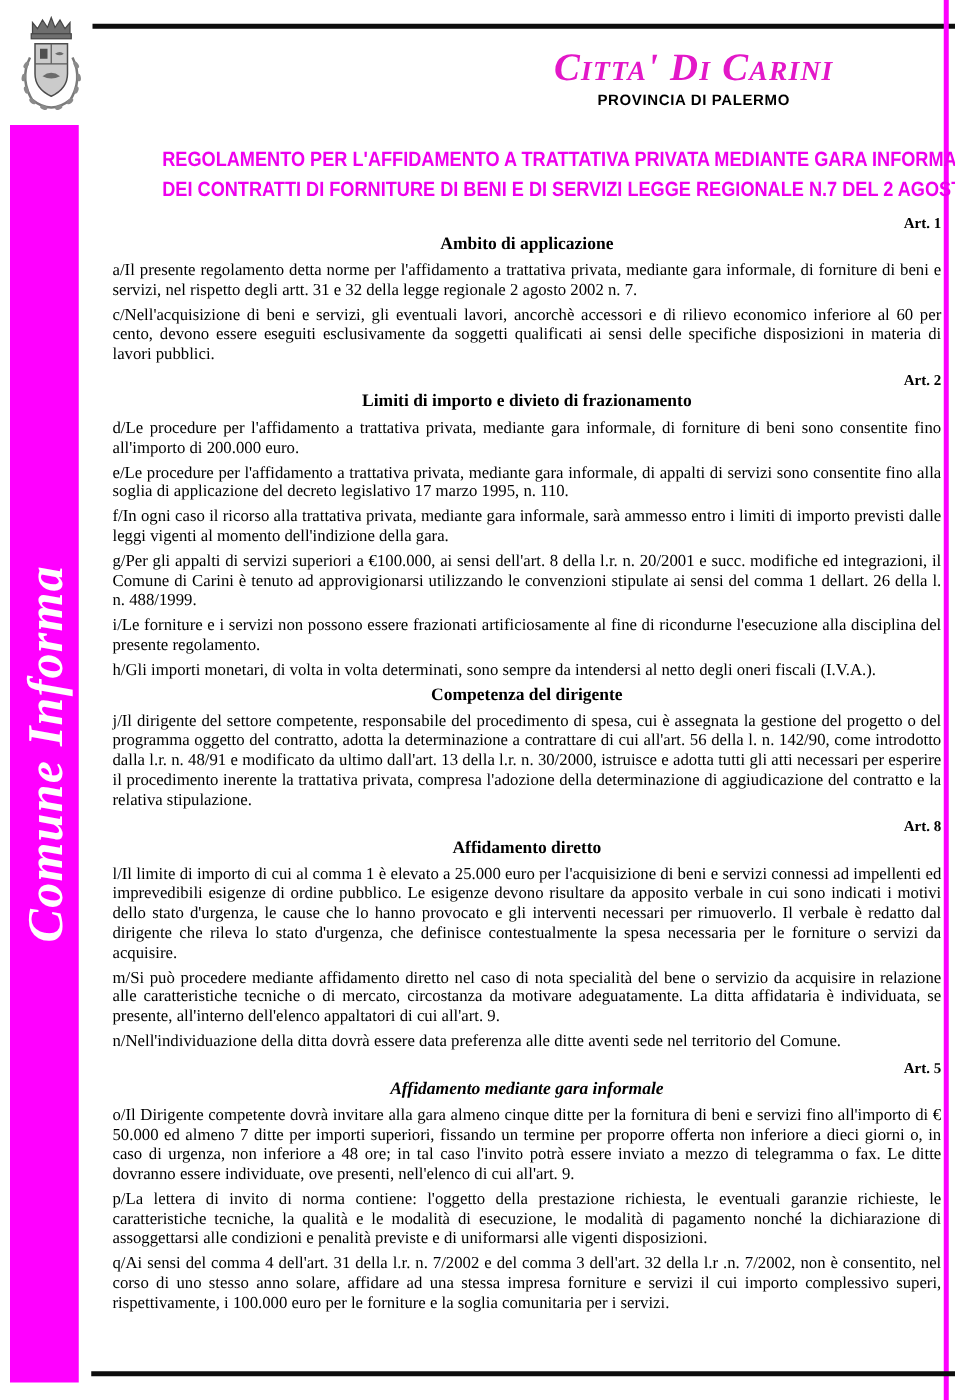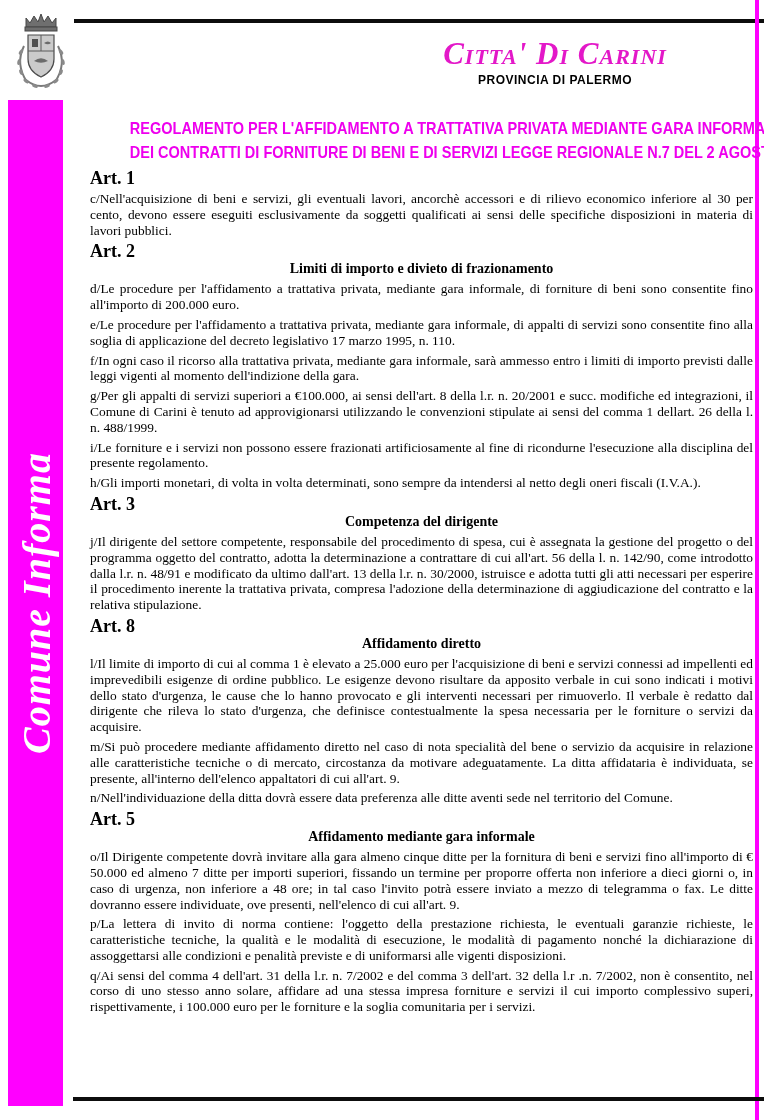--- a/index.html
+++ b/index.html
@@ -39,26 +39,26 @@
   }
   
   .content{position:absolute;left:90px;top:110px;width:663px;}
   .doc-title{margin:6px 0 6px;text-align:center;}
   .doc-title span{
     display:block;font-family:"Liberation Sans", sans-serif;font-weight:bold;
     font-size:16.5px;line-height:24px;color:var(--title);
     transform:scaleX(.88);transform-origin:50% 50%;white-space:nowrap;
   }
   .article .art-num{
-    margin:5px 0 0;font-size:18px;font-weight:bold;text-align:left;line-height:17px;
+    margin:5px 0 0;font-size:12px;font-weight:bold;text-align:right;line-height:17px;
   }
   .article .art-sub{
     margin:0 0 3px;font-size:14px;font-weight:bold;text-align:center;line-height:17px;
   }
-  .article .art-sub.italic{}
+  .article .art-sub.italic{font-style:italic;}
   .para{
     margin:4px 0;font-size:13.4px;line-height:15.8px;text-align:justify;
   }
   h1,h2,h3{font-family:"Liberation Serif", serif;}
 </style>
 </head>
 <body>
 
 <div class="page">
 
@@ -109,40 +109,41 @@
   </div>
 
   <div class="content">
     <h1 class="doc-title">
       <span>REGOLAMENTO PER L'AFFIDAMENTO A TRATTATIVA PRIVATA MEDIANTE GARA INFORMALE</span>
       <span>DEI CONTRATTI DI FORNITURE DI BENI E DI SERVIZI  LEGGE REGIONALE N.7  DEL 2 AGOSTO 2002</span>
     </h1>
     <div id="articles">
   <section class="article">
     <h2 class="art-num">Art. 1</h2>
+    <h3 class="art-sub">Ambito di applicazione</h3>
     <div class="paras">
-            <p class="para">c/Nell'acquisizione di beni e servizi, gli eventuali lavori, ancorchè accessori e di rilievo economico inferiore al 30 per cento, devono essere eseguiti esclusivamente da soggetti qualificati ai sensi delle specifiche disposizioni in materia di lavori pubblici.</p>
+            <p class="para">a/Il presente regolamento detta norme per l'affidamento a trattativa privata, mediante gara informale, di forniture di beni e servizi, nel rispetto degli artt. 31 e 32 della legge regionale 2 agosto 2002 n. 7.</p>
+            <p class="para">c/Nell'acquisizione di beni e servizi, gli eventuali lavori, ancorchè accessori e di rilievo economico inferiore al 60 per cento, devono essere eseguiti esclusivamente da soggetti qualificati ai sensi delle specifiche disposizioni in materia di lavori pubblici.</p>
           </div>
   </section>
 
   <section class="article">
     <h2 class="art-num">Art. 2</h2>
     <h3 class="art-sub">Limiti di importo e divieto di frazionamento</h3>
     <div class="paras">
             <p class="para">d/Le procedure per l'affidamento a trattativa privata, mediante gara informale, di forniture di beni sono consentite fino all'importo di 200.000 euro.</p>
             <p class="para">e/Le procedure per l'affidamento a trattativa privata, mediante gara informale, di appalti di servizi sono consentite fino alla soglia di applicazione del decreto legislativo 17 marzo 1995, n. 110.</p>
             <p class="para">f/In ogni caso il ricorso alla trattativa privata, mediante gara informale, sarà ammesso entro i limiti di importo previsti dalle leggi vigenti al momento dell'indizione della gara.</p>
             <p class="para">g/Per gli appalti di servizi superiori a €100.000, ai sensi dell'art. 8 della l.r. n. 20/2001 e succ. modifiche ed integrazioni, il Comune di Carini è tenuto ad approvigionarsi utilizzando le convenzioni stipulate ai sensi del comma 1 dellart. 26 della l. n. 488/1999.</p>
             <p class="para">i/Le forniture e i servizi non possono essere frazionati artificiosamente al fine di ricondurne l'esecuzione alla disciplina del presente regolamento.</p>
             <p class="para">h/Gli importi monetari, di volta in volta determinati, sono sempre da intendersi al netto degli oneri fiscali (I.V.A.).</p>
           </div>
   </section>
 
   <section class="article">
-    <h2 class="art-num">Art. 3</h2>
     <h3 class="art-sub">Competenza del dirigente</h3>
     <div class="paras">
             <p class="para">j/Il dirigente del settore competente, responsabile del procedimento di spesa, cui è assegnata la gestione del progetto o del programma oggetto del contratto, adotta la determinazione a contrattare di cui all'art. 56 della l. n. 142/90, come introdotto dalla l.r. n. 48/91 e modificato da ultimo dall'art. 13 della l.r. n. 30/2000, istruisce e adotta tutti gli atti necessari per esperire il procedimento inerente la trattativa privata, compresa l'adozione della determinazione di aggiudicazione del contratto e la relativa stipulazione.</p>
           </div>
   </section>
 
   <section class="article">
     <h2 class="art-num">Art. 8</h2>
     <h3 class="art-sub">Affidamento diretto</h3>
     <div class="paras">

